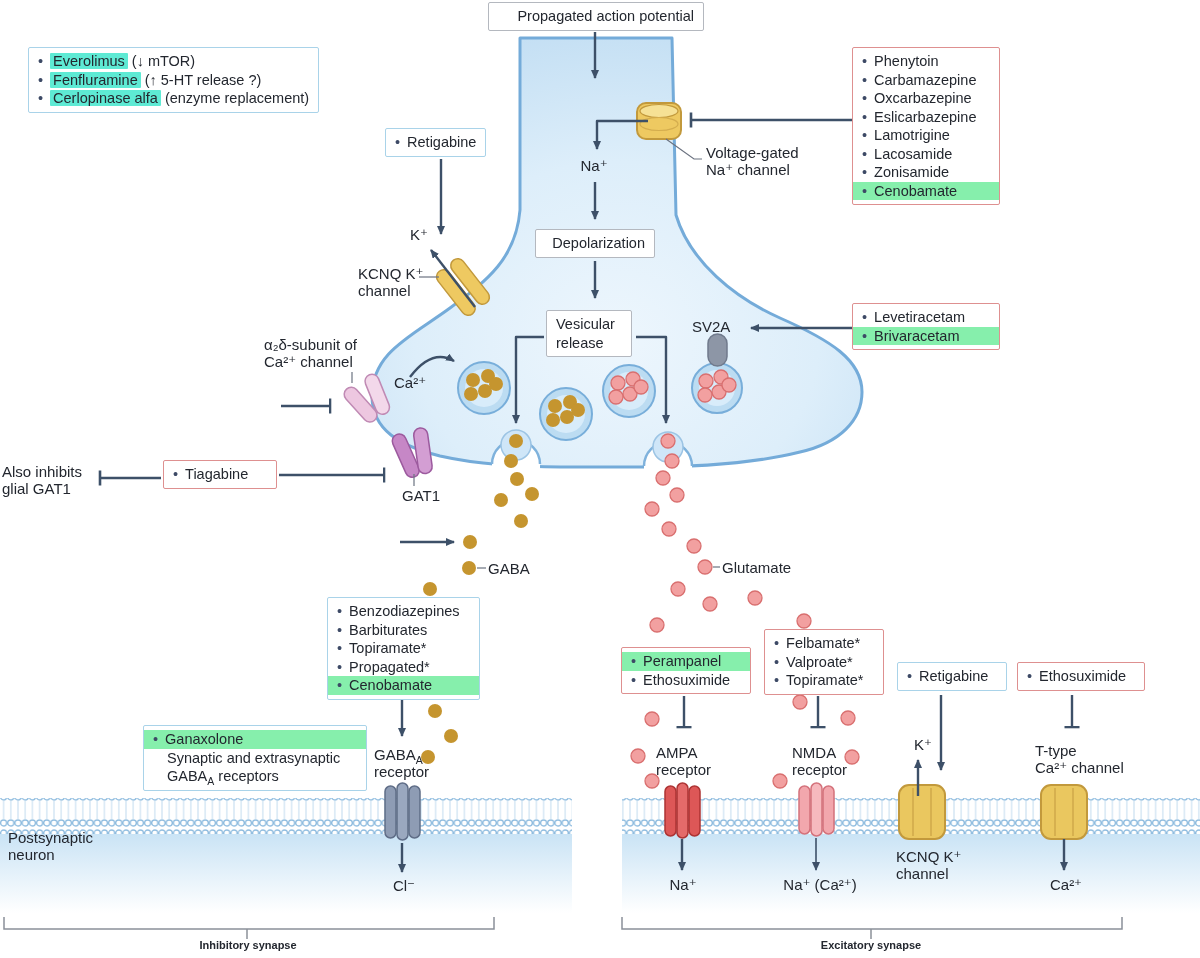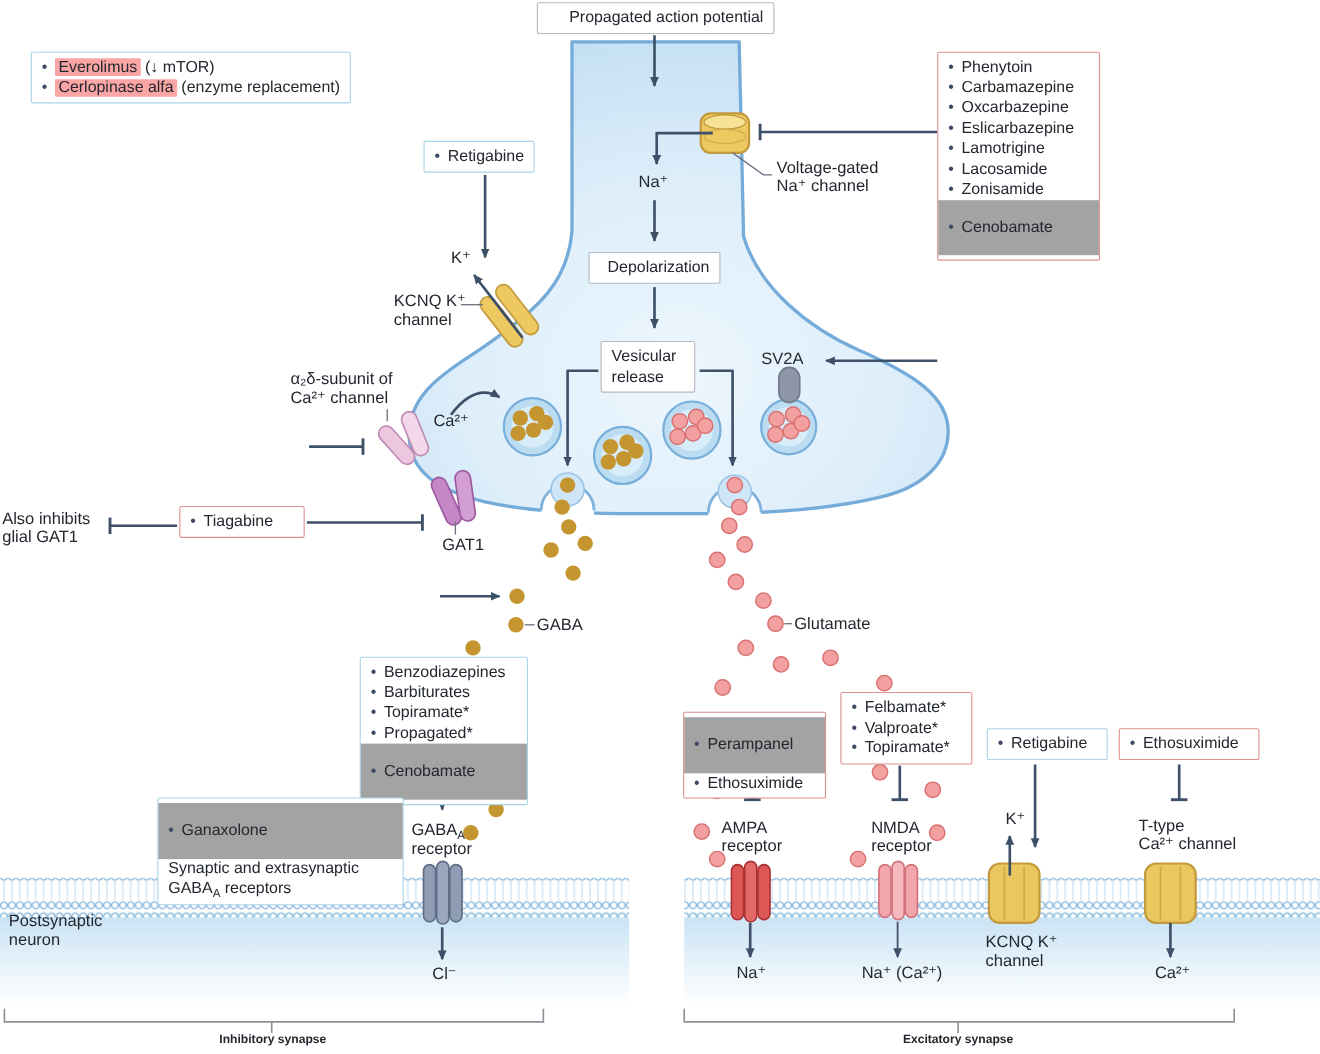--- a/index.html
+++ b/index.html
@@ -7,24 +7,24 @@
           font-family:"Liberation Sans","DejaVu Sans",sans-serif;color:#23272f;}
   #bg{position:absolute;left:0;top:0;}
   .dbox{position:absolute;background:#fff;border:1.5px solid #b4b8bf;border-radius:2px;
         padding:4px 9px;font-size:14.5px;line-height:18.5px;z-index:3;}
   .b-red{border-color:#de9090;}
   .b-blue{border-color:#a9d3e9;}
   .b-gray{border-color:#b4b8bf;}
   .centered{text-align:right;}
   .li{display:block;white-space:nowrap;}
   .li::before{content:"•";color:#3d4a66;margin-right:7px;}
-  .hl{background:#fca5a5;padding:0 3px;border-radius:1px;}
-  .hl-row{background:#a3a3a3;margin:0 -9px;padding:16px 9px;}
+  .hl{background:#5eead4;padding:0 3px;border-radius:1px;}
+  .hl-row{background:#86efac;margin:0 -9px;padding:0 9px;}
   .note{margin-left:4px;}
-  .cont{white-space:nowrap;}
+  .cont{margin-left:14px;white-space:nowrap;}
   .lbl{position:absolute;font-size:15px;line-height:17px;z-index:2;white-space:nowrap;color:#23272f;}
   .lbl.center{transform:translateX(-50%);}
   .lbl.bold{font-weight:bold;font-size:11px;}
   sub{font-size:10.5px;line-height:0;}
 </style>
 </head>
 <body>
 
 <div id="canvas">
 
@@ -246,20 +246,21 @@
     <path d="M 871,929 V 939"></path>
   </g>
 </svg>
 
 <div class="dbox b-gray centered" style="left:488px;top:2px;width:196px">
   <div>Propagated action potential</div>
 </div>
 
 <div class="dbox b-blue" style="left:28px;top:47px">
   <div class="li"><span class="hl">Everolimus</span><span class="note">(↓ mTOR)</span></div>
+  <div class="li"><span class="hl">Fenfluramine</span><span class="note">(↑ 5-HT release ?)</span></div>
   <div class="li"><span class="hl">Cerlopinase alfa</span><span class="note">(enzyme replacement)</span></div>
 </div>
 
 <div class="dbox b-red" style="left:852px;top:47px;width:128px">
   <div class="li"><span>Phenytoin</span></div>
   <div class="li"><span>Carbamazepine</span></div>
   <div class="li"><span>Oxcarbazepine</span></div>
   <div class="li"><span>Eslicarbazepine</span></div>
   <div class="li"><span>Lamotrigine</span></div>
   <div class="li"><span>Lacosamide</span></div>
@@ -272,20 +273,24 @@
 </div>
 
 <div class="dbox b-gray centered" style="left:535px;top:229px;width:100px">
   <div>Depolarization</div>
 </div>
 
 <div class="dbox b-gray" style="left:546px;top:310px;width:66px;white-space:normal">
   <div style="white-space:normal">Vesicular release</div>
 </div>
 
+<div class="dbox b-red" style="left:852px;top:303px;width:128px">
+  <div class="li"><span>Levetiracetam</span></div>
+  <div class="li hl-row"><span>Brivaracetam</span></div>
+</div>
 
 
 <div class="dbox b-red" style="left:163px;top:460px;width:94px">
   <div class="li"><span>Tiagabine</span></div>
 </div>
 
 
 <div class="dbox b-blue" style="left:327px;top:597px;width:133px">
   <div class="li"><span>Benzodiazepines</span></div>
   <div class="li"><span>Barbiturates</span></div>

